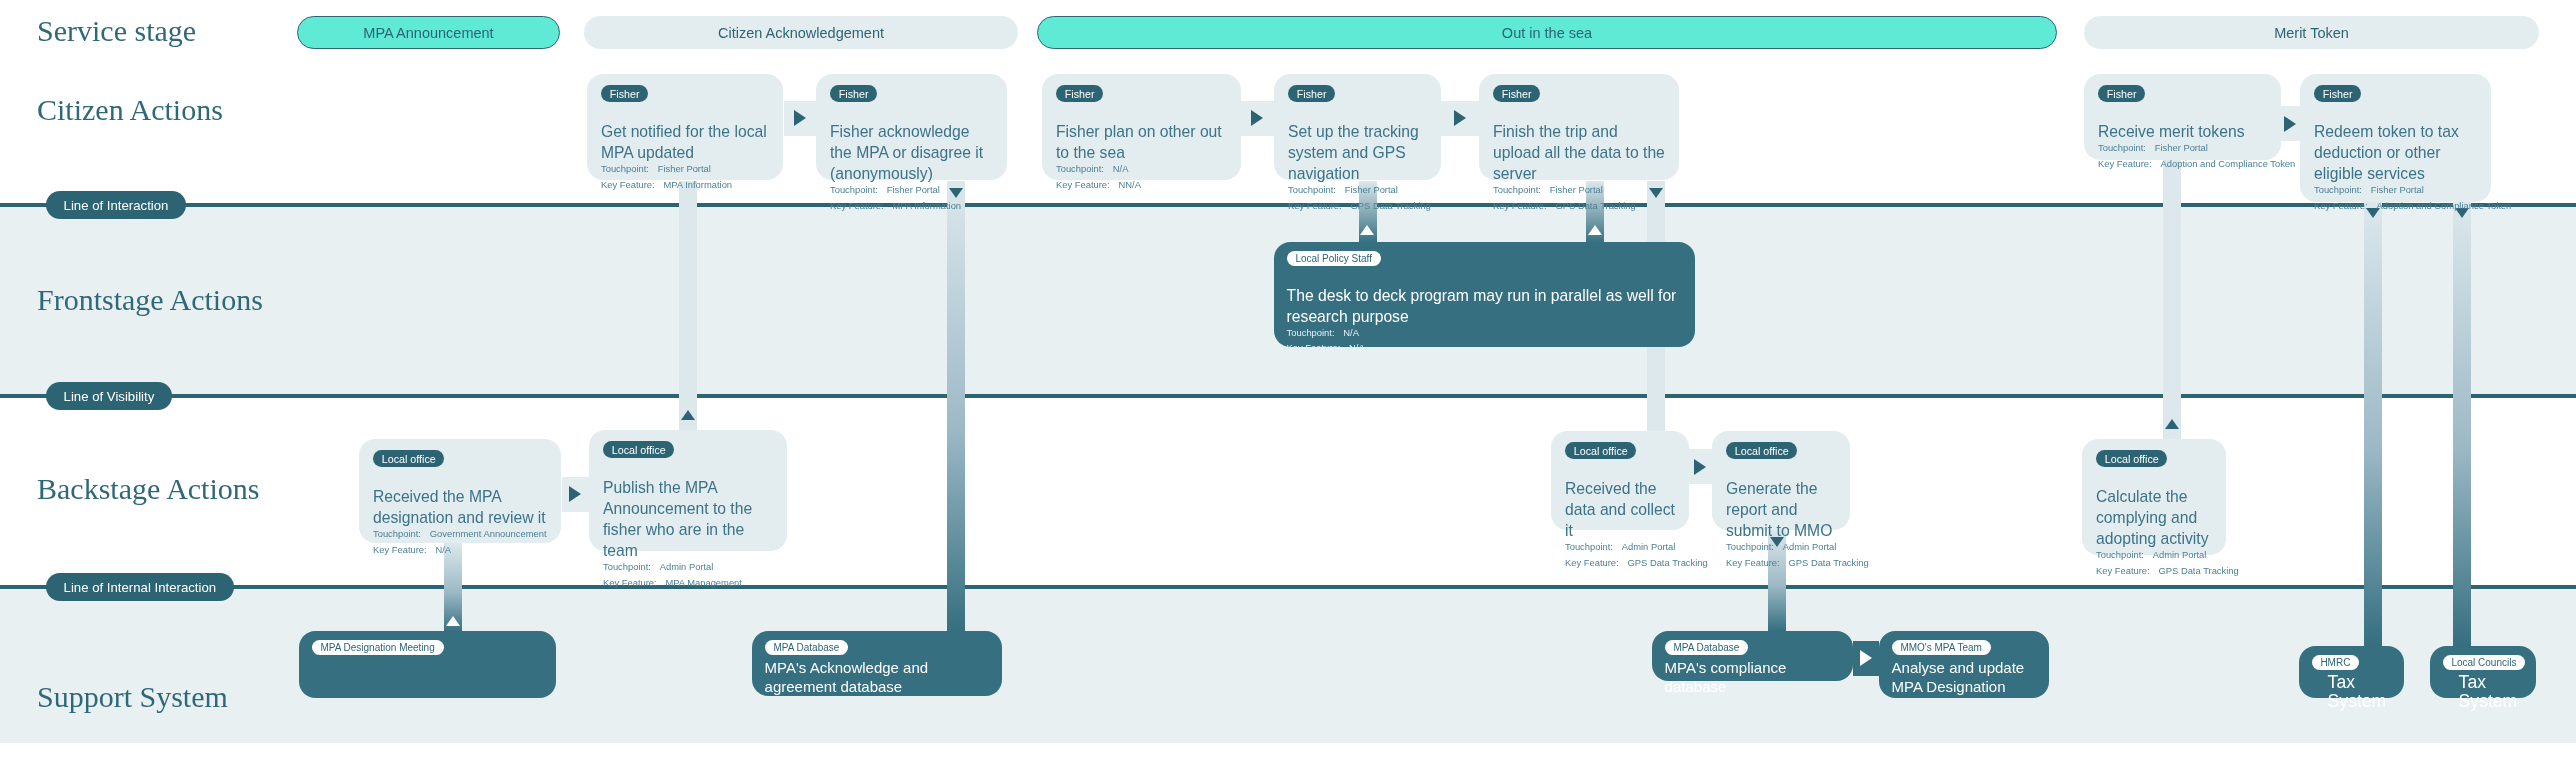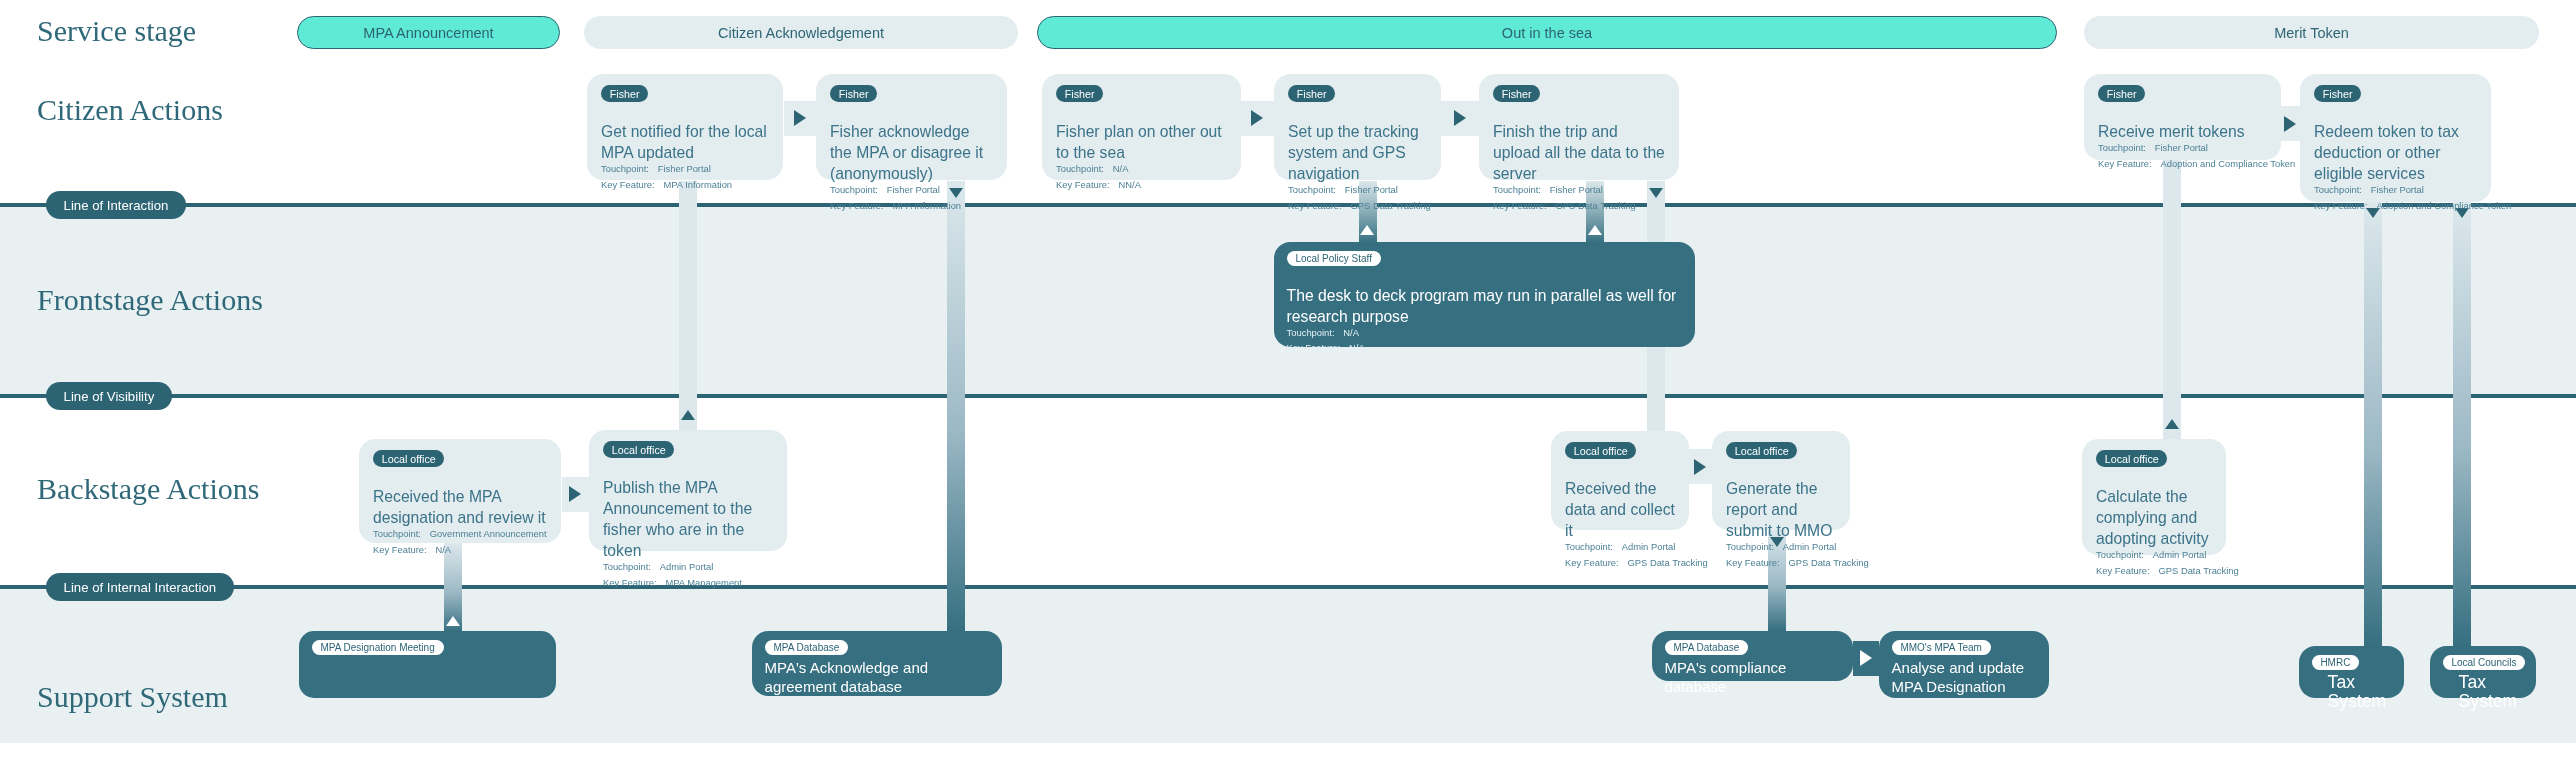--- a/index.html
+++ b/index.html
@@ -230,21 +230,21 @@
             <span>Government Announcement</span>
           </div>
           <div class="meta-row">
             <span>Key Feature:</span>
             <span>N/A</span>
           </div>
         </div>
       </div>
       <div class="card light" style="left: 589px; top: 430px; width: 198px; height: 121px;">
         <div class="badge">Local office</div>
-        <div class="title">Publish the MPA Announcement to the fisher who are in the token</div>
+        <div class="title">Publish the MPA Announcement to the fisher who are in the team</div>
         <div class="meta">
           <div class="meta-row">
             <span>Touchpoint:</span>
             <span>Admin Portal</span>
           </div>
           <div class="meta-row">
             <span>Key Feature:</span>
             <span>MPA Management</span>
           </div>
         </div>
@@ -284,21 +284,21 @@
           <div class="meta-row">
             <span>Touchpoint:</span>
             <span>Admin Portal</span>
           </div>
           <div class="meta-row">
             <span>Key Feature:</span>
             <span>GPS Data Tracking</span>
           </div>
         </div>
       </div>
-      <div class="card dark support" style="left: 299px; top: 631px; width: 257px; height: 67px; border-radius: 15px;">
+      <div class="card dark support" style="left: 299px; top: 631px; width: 257px; height: 67px;">
         <div class="badge">MPA Designation Meeting</div>
       </div>
       <div class="card dark support" style="left: 752px; top: 631px; width: 250px; height: 65px;">
         <div class="badge">MPA Database</div>
         <div class="title">MPA's Acknowledge and agreement database</div>
       </div>
       <div class="card dark support" style="left: 1652px; top: 631px; width: 201px; height: 50px;">
         <div class="badge">MPA Database</div>
         <div class="title">MPA's compliance database</div>
       </div>

